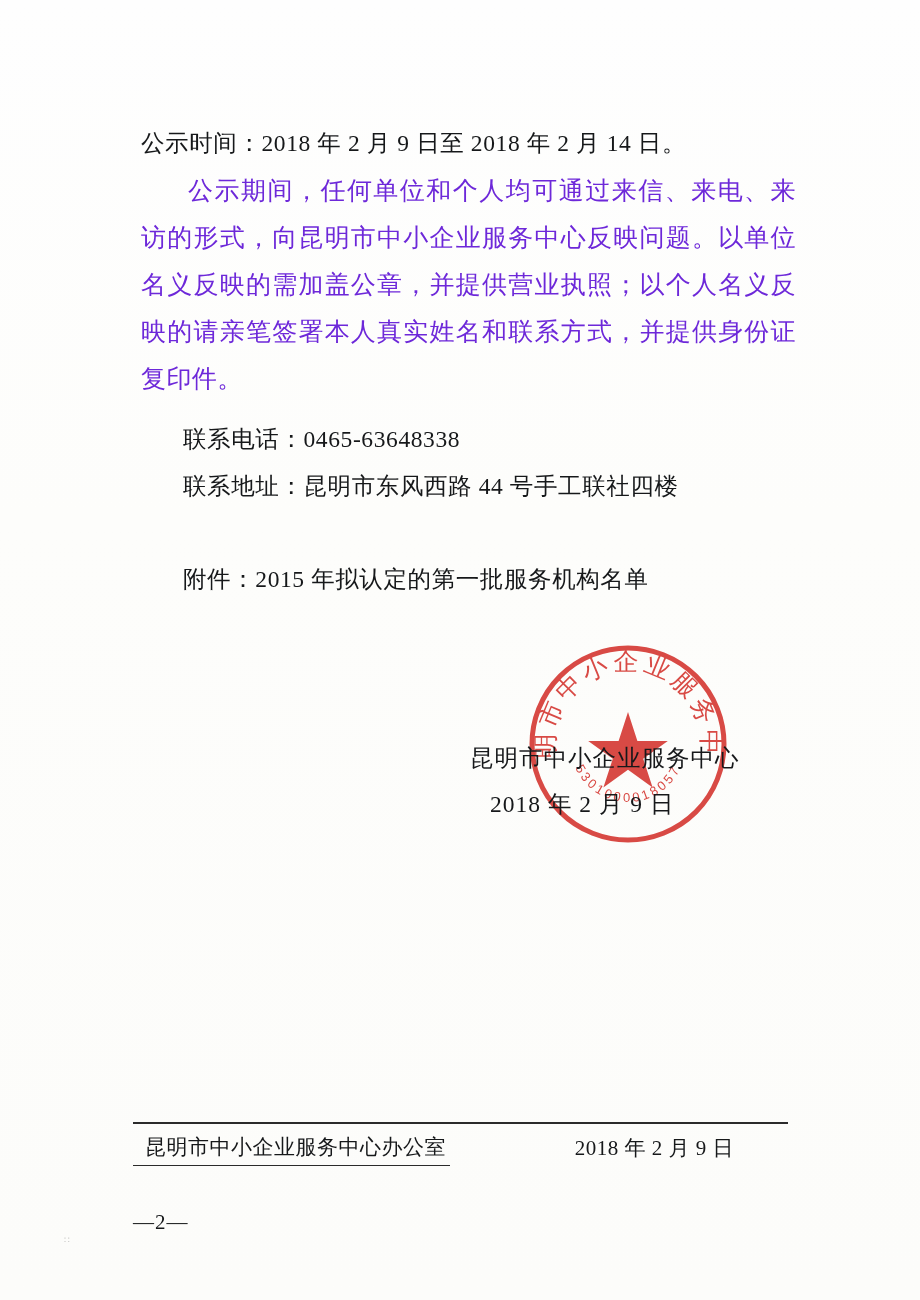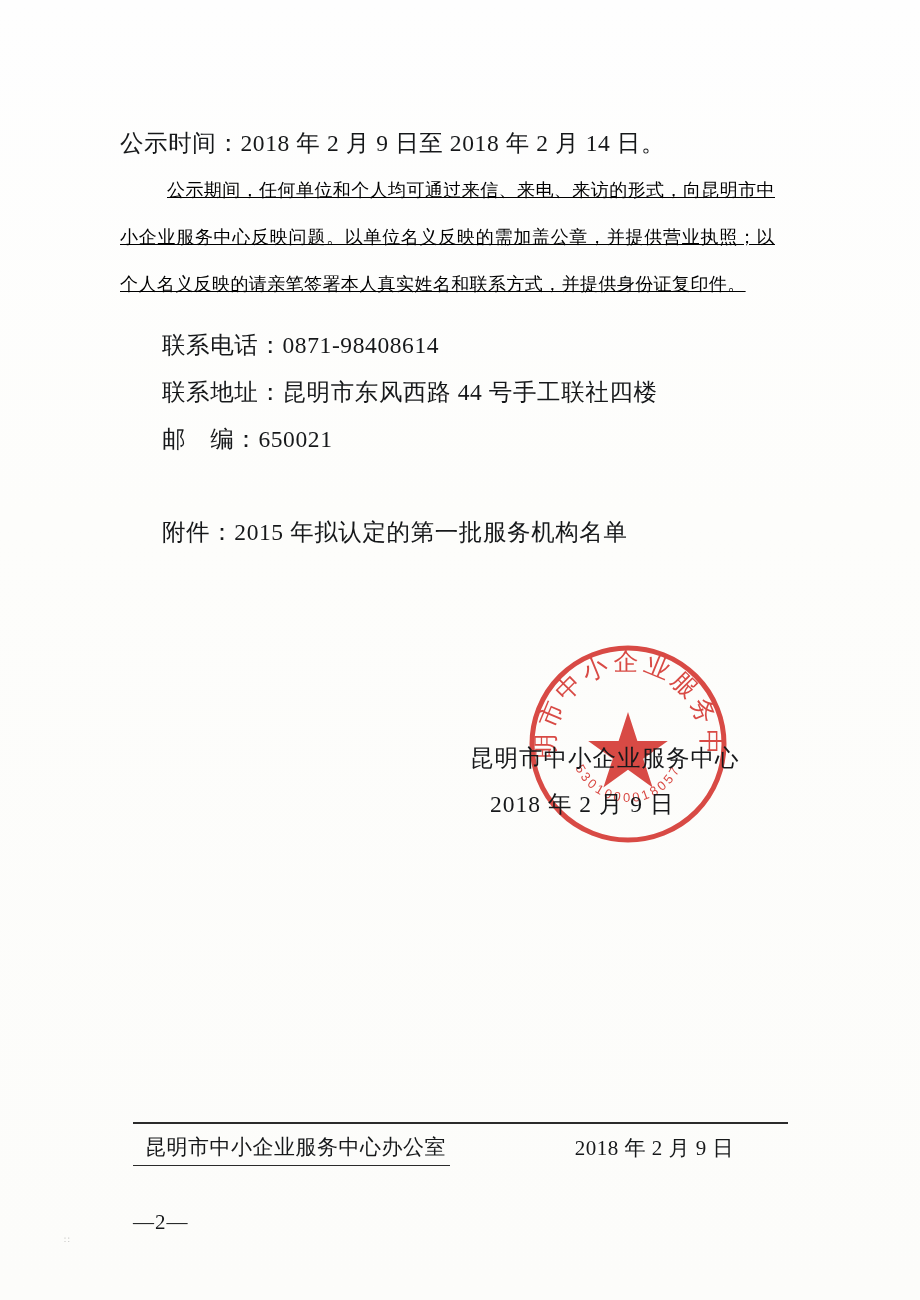--- a/index.html
+++ b/index.html
@@ -24,40 +24,39 @@
   .page::before {
     content: "";
     position: absolute;
     inset: 0;
     background: linear-gradient(180deg, #fefefe 0%, #fdfdfb 40%, #fcfcfa 100%);
     pointer-events: none;
   }
 
   .body-area {
     position: absolute;
-    left: 120px;
+    left: 141px;
     top: 120px;
     width: 655px;
   }
 
   .line {
     font-size: 23.5px;
     line-height: 47px;
     letter-spacing: 0.6px;
     white-space: nowrap;
     color: #16181a;
   }
   .para {
-    font-size: 18px;
+    font-size: 25px;
     line-height: 47px;
     letter-spacing: 0.4px;
     text-align: justify;
     text-justify: inter-ideograph;
-    color: #000000;
-    text-decoration: underline;
+    color: #6d28d9;
   }
   .indent {
     text-indent: 47px;
   }
   .sub-indent {
     padding-left: 42px;
   }
   .spacer-sm { height: 14px; }
   .spacer-md { height: 46px; }
 
@@ -153,23 +152,22 @@
 <div class="page">
 
   <div class="body-area">
 
     <div class="line">公示时间：2018 年 2 月 9 日至 2018 年 2 月 14 日。</div>
 
     <div class="para indent">公示期间，任何单位和个人均可通过来信、来电、来访的形式，向昆明市中小企业服务中心反映问题。以单位名义反映的需加盖公章，并提供营业执照；以个人名义反映的请亲笔签署本人真实姓名和联系方式，并提供身份证复印件。</div>
 
     <div class="spacer-sm"></div>
 
-    <div class="line sub-indent">联系电话：0871-98408614</div>
+    <div class="line sub-indent">联系电话：0465-63648338</div>
     <div class="line sub-indent">联系地址：昆明市东风西路 44 号手工联社四楼</div>
-    <div class="line sub-indent">邮　编：650021</div>
 
     <div class="spacer-md"></div>
 
     <div class="line sub-indent">附件：2015 年拟认定的第一批服务机构名单</div>
 
   </div>
 
   <div class="seal">
     <svg width="208" height="208" viewBox="0 0 208 208" xmlns="http://www.w3.org/2000/svg">
       <defs>

